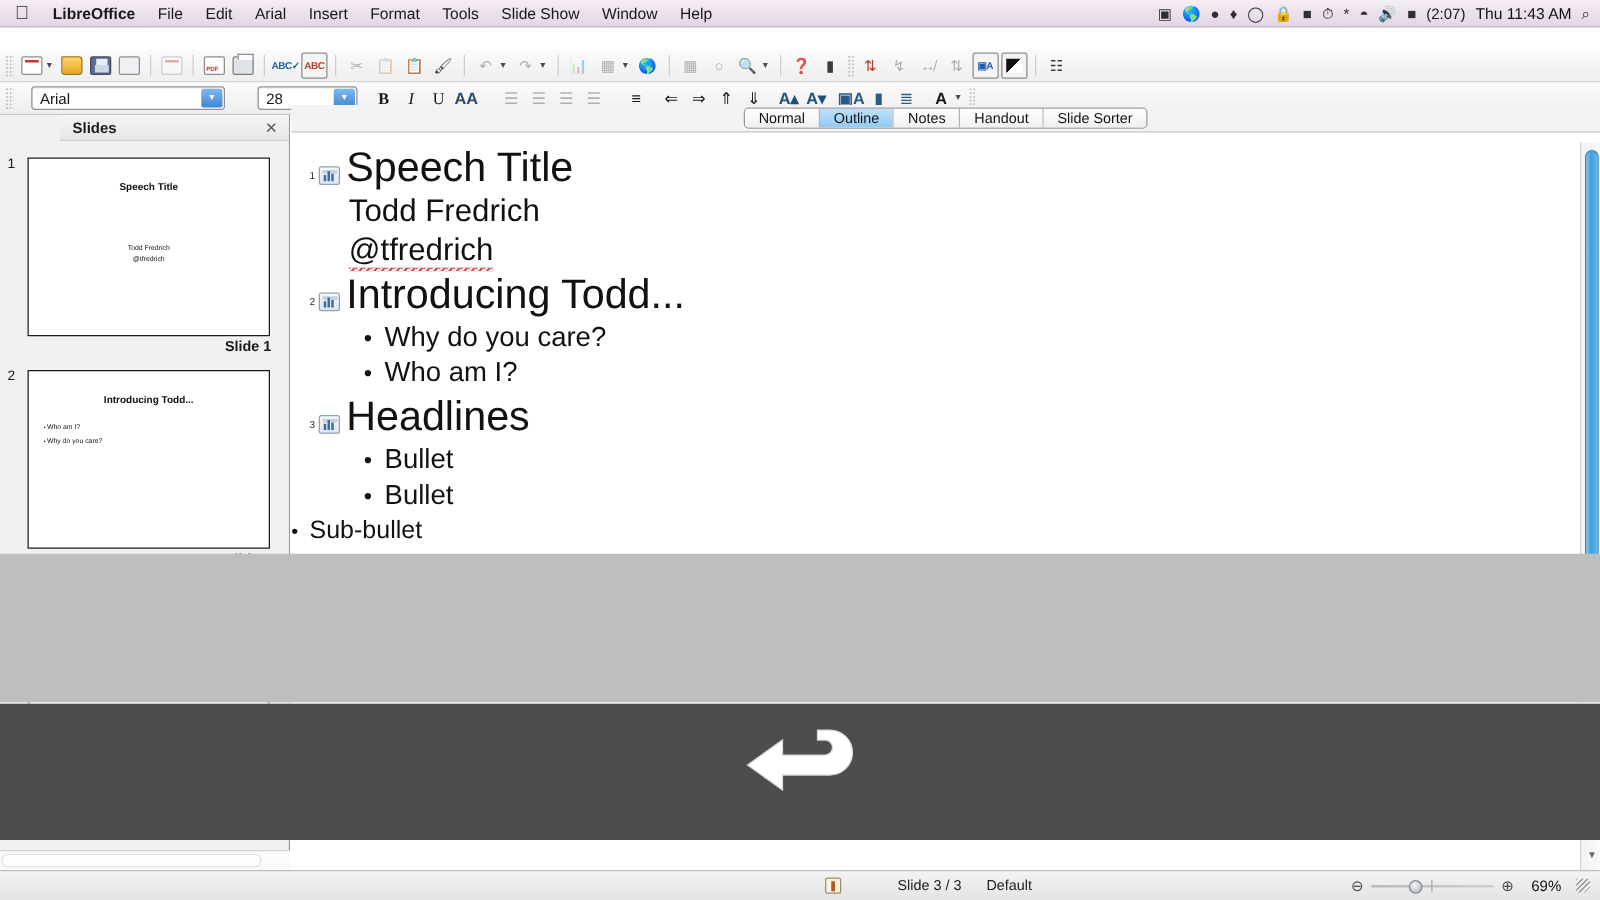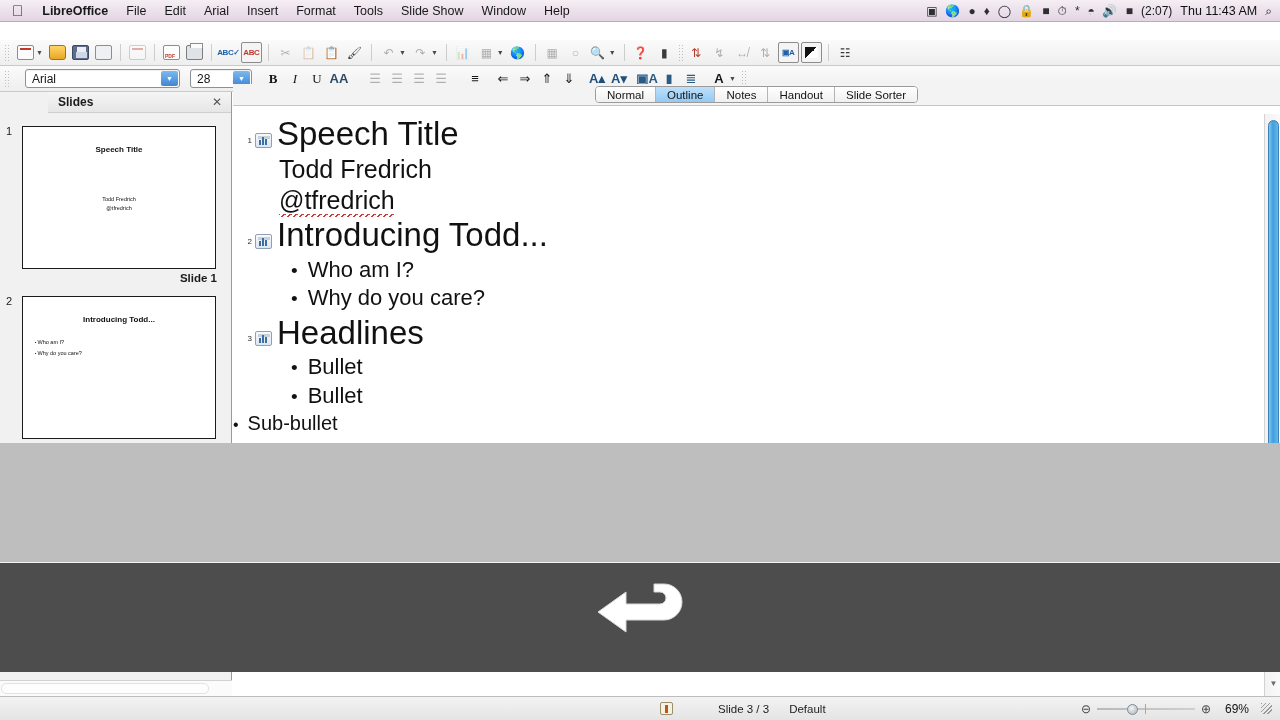--- a/index.html
+++ b/index.html
@@ -98,21 +98,21 @@
     box-shadow: inset 0 1px 0 rgba(0,0,0,.06);
   }
   .combo .val { font-size: 12px; color: #151515; padding-left: 6px; white-space: nowrap; }
   .combo .drop {
     position: absolute; right: 1px; top: 1px; bottom: 1px; width: 17px;
     background: linear-gradient(180deg,#7eb9ee,#3f86d4);
     border-radius: 2px; display: flex; align-items: center; justify-content: center;
     color: #fff; font-size: 7px;
   }
   #fontname { width: 155px; margin-left: 11px; }
-  #fontsize { width: 62px; margin-left: 10px; }
+  #fontsize { width: 80px; margin-left: 26px; }
 
   .fbtn {
     width: 20px; height: 20px; margin: 0 1px; display:flex;
     align-items:center; justify-content:center; font-size: 13px; color:#17171a;
   }
   .fbtn.dim { opacity:.30; }
   .fbtn.serifB { font-family:"Liberation Serif", serif; font-weight:bold; }
   .fbtn.serifI { font-family:"Liberation Serif", serif; font-style:italic; }
   .fbtn.serifU { font-family:"Liberation Serif", serif; text-decoration: underline; }
 
@@ -518,24 +518,24 @@
           <span class="bars">
             <i style="height:5px"></i>
             <i style="height:8px"></i>
             <i style="height:6px"></i>
           </span>
         </span>
       <span class="tl-text">Introducing Todd...</span>
     </div>
 
     <div class="ol-b1">
+      <span class="bul">•</span><span>Why do you care?</span>
+    </div>
+    <div class="ol-b1">
       <span class="bul">•</span><span>Who am I?</span>
-    </div>
-    <div class="ol-b1">
-      <span class="bul">•</span><span>Why do you care?</span>
     </div>
 
     <div class="ol-row ol-title">
       <span class="ol-idx">3</span>
       <span class="slide-ico">
           <span class="bars">
             <i style="height:5px"></i>
             <i style="height:8px"></i>
             <i style="height:6px"></i>
           </span>

